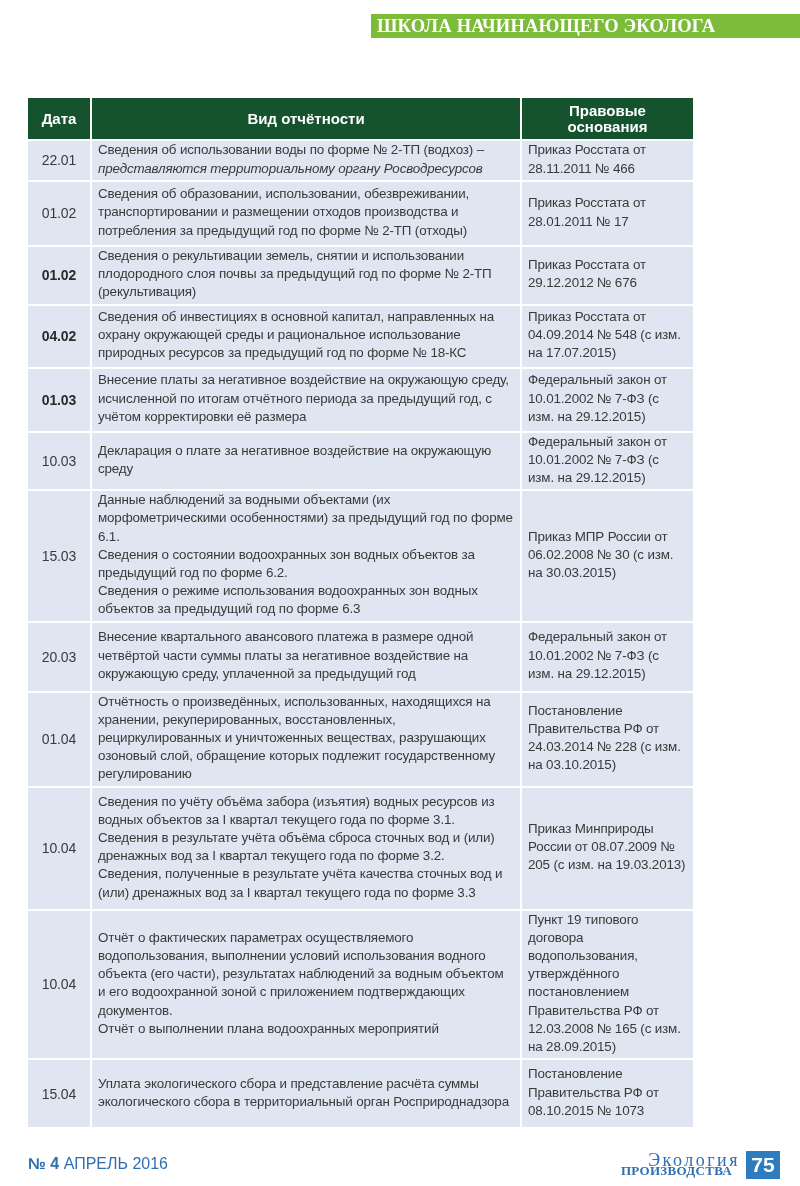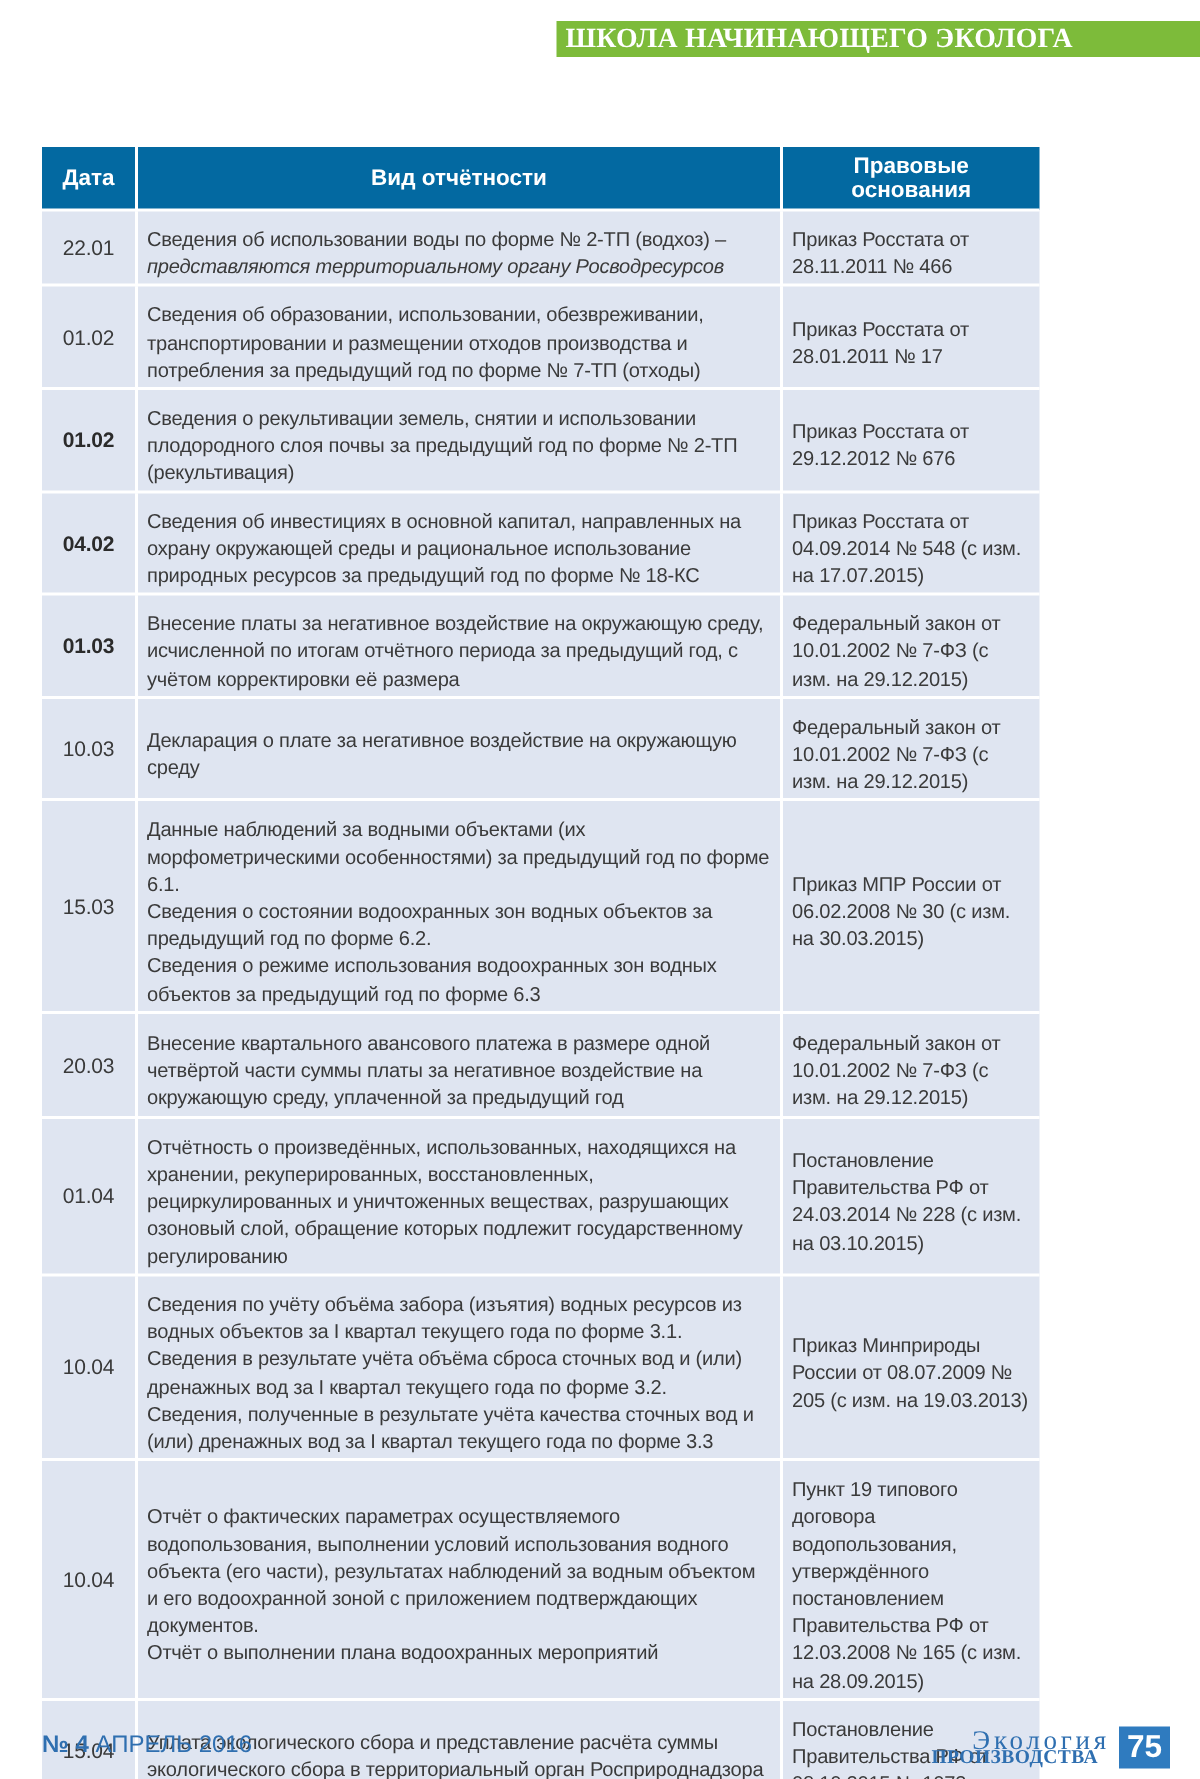--- a/index.html
+++ b/index.html
@@ -16,28 +16,28 @@
   table.sched {
     position: absolute; left: 28px; top: 98px; width: 665px;
     border-collapse: collapse; table-layout: fixed;
     font-family: "Liberation Sans", "DejaVu Sans", sans-serif;
     font-size: 13.4px; color: #3a3a3a; line-height: 18.2px;
   }
   table.sched col.c-date { width: 63px; }
   table.sched col.c-type { width: 430px; }
   table.sched col.c-basis { width: 172px; }
   table.sched th {
-    background: #0369a1; color: #ffffff; font-weight: bold; font-size: 15px;
+    background: #14532d; color: #ffffff; font-weight: bold; font-size: 15px;
     height: 41px; border-right: 2px solid #ffffff; border-bottom: 2px solid #ffffff;
     text-align: center; vertical-align: middle; padding: 0 4px; line-height: 16px;
   }
   table.sched th:last-child { border-right: none; }
   table.sched td {
     background: #dfe5f1; border-right: 2px solid #ffffff; border-bottom: 2px solid #ffffff;
-    vertical-align: middle; padding: 10px 6px 2px 6px; letter-spacing: -0.15px;
+    vertical-align: middle; padding: 0 6px 2px 6px; letter-spacing: -0.15px;
   }
   table.sched td:last-child { border-right: none; }
   table.sched td.date { text-align: center; font-size: 14px; padding: 0; }
   table.sched td.date.bold { font-weight: bold; color: #2b2b2b; }
   .it { font-style: italic; }
   .footer-issue {
     position: absolute; left: 28px; top: 1155px; font-size: 16px; color: #2f6fb0;
     font-family: "Liberation Sans", sans-serif;
   }
   .footer-issue b { font-weight: bold; }
@@ -77,21 +77,21 @@
     </tr>
   </thead>
   <tbody id="tbody">
       <tr style="height: 41px;">
         <td class="date">22.01</td>
         <td><span>Сведения об использовании воды по форме № 2-ТП (водхоз)  –</span><br><span class="it">представляются территориальному органу Росводресурсов</span></td>
         <td>Приказ Росстата от 28.11.2011 № 466</td>
       </tr>
       <tr style="height: 65px;">
         <td class="date">01.02</td>
-        <td><span>Сведения об образовании, использовании, обезвреживании, транспортировании и размещении отходов производства и потребления за предыдущий год по форме № 7-ТП (отходы)</span></td>
+        <td><span>Сведения об образовании, использовании, обезвреживании, транспортировании и размещении отходов производства и потребления за предыдущий год по форме № 2-ТП (отходы)</span></td>
         <td>Приказ Росстата от 28.01.2011 № 17</td>
       </tr>
       <tr style="height: 57px;">
         <td class="date bold">01.02</td>
         <td><span>Сведения о рекультивации земель, снятии и использовании плодородного слоя почвы за предыдущий год по форме № 2-ТП (рекультивация)</span></td>
         <td>Приказ Росстата от 29.12.2012 № 676</td>
       </tr>
       <tr style="height: 63px;">
         <td class="date bold">04.02</td>
         <td><span>Сведения об инвестициях в основной капитал, направленных на охрану окружающей среды и рациональное использование природных ресурсов за предыдущий год по форме № 18-КС</span></td>

